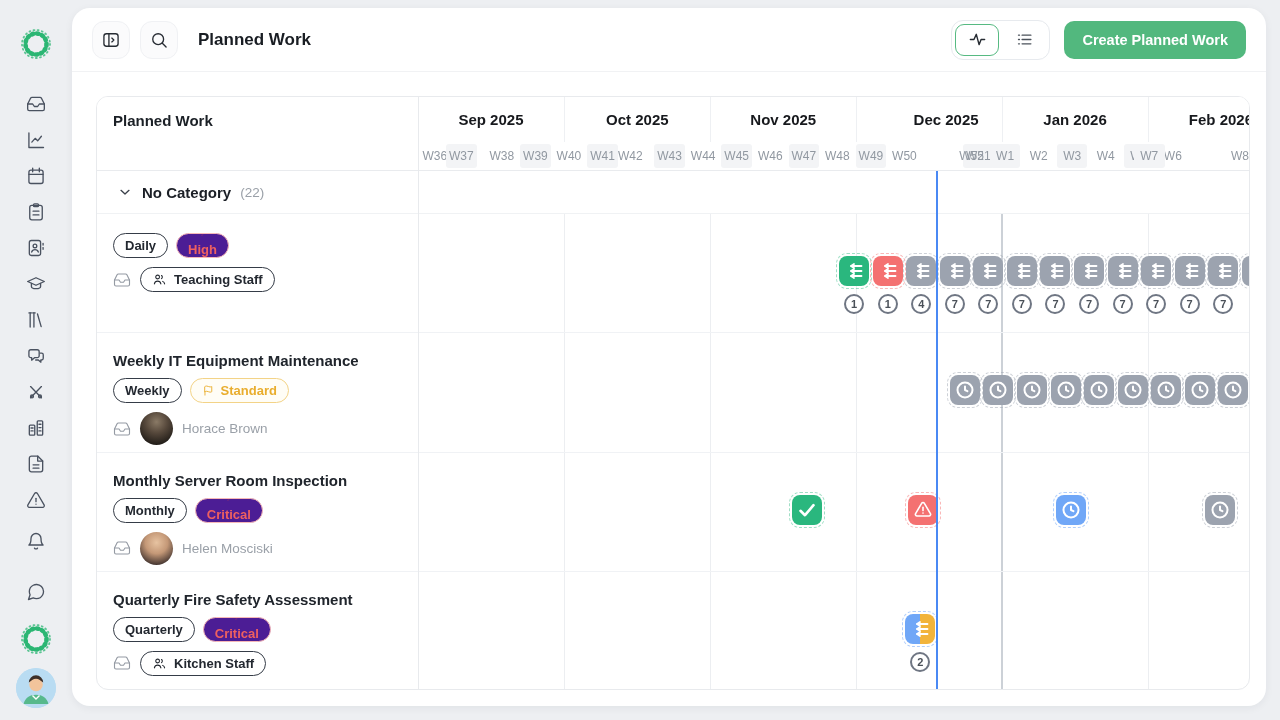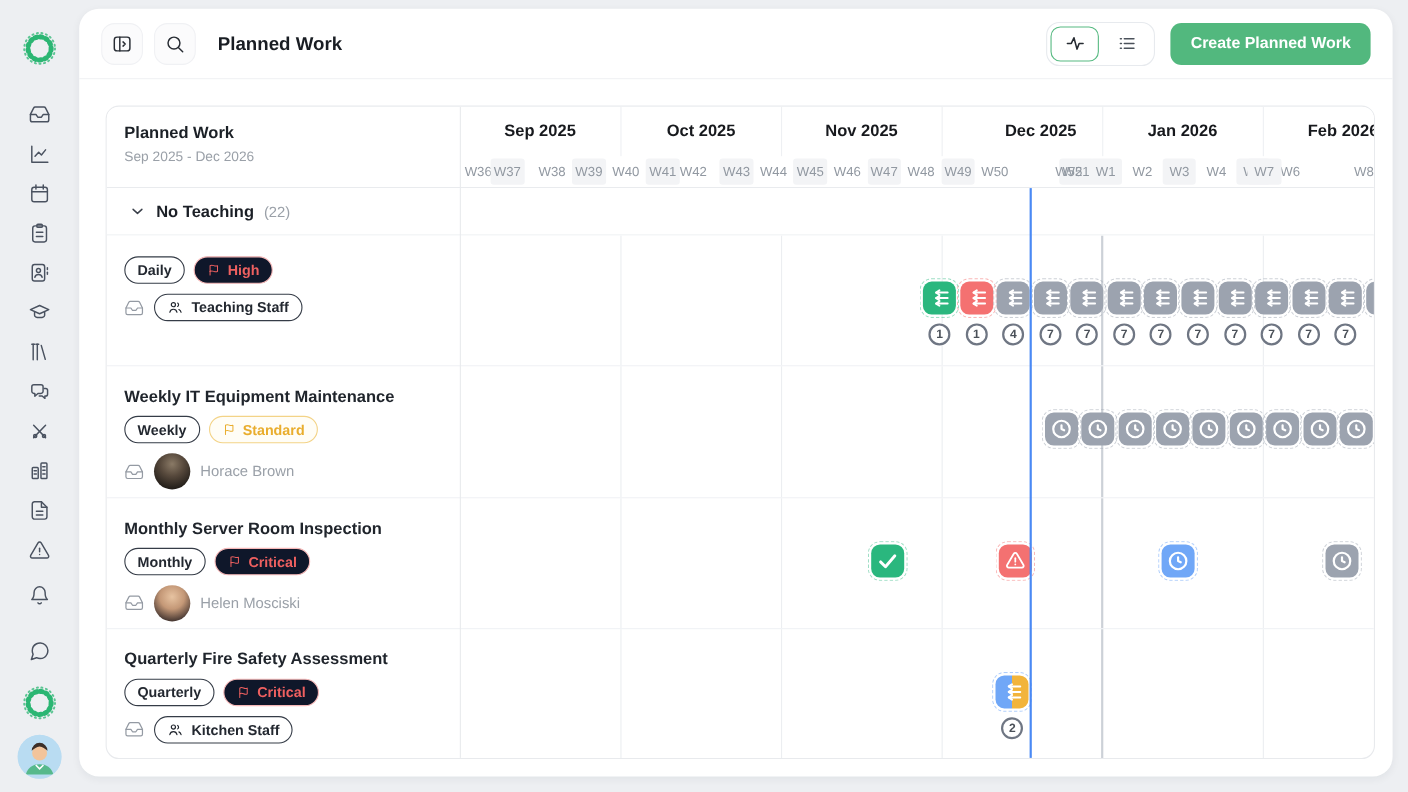--- a/index.html
+++ b/index.html
@@ -47,21 +47,21 @@
   .cat-count { font-size:13.5px; color:#9aa0a8; }
 
   .rows-area { position:absolute; left:0; top:117px; width:100%; bottom:0; }
   .trow { position:relative; border-bottom:1px solid #f0f2f5; }
   .row-info { position:absolute; left:0; top:0; width:321px; height:100%; padding:19px 14px 0 16px; z-index:2; }
   .task-title { font-size:15px; font-weight:700; color:#20252c; margin-bottom:9px; white-space:nowrap; }
   .badge-line { display:flex; align-items:center; gap:8px; margin-bottom:9px; }
   .badge { display:inline-flex; align-items:center; gap:6px; height:25px; padding:0 11px; border-radius:999px;
            font-size:13px; font-weight:700; background:#fff; }
   .badge.freq { border:1.5px solid #353c47; color:#232830; }
-  .badge.p-high, .badge.p-critical { border:1.5px solid #f6b8b8; color:#ee6060; background:#0f172a; }
+  .badge.p-high, .badge.p-critical { border:1.5px solid #f6b8b8; color:#ee6060; background:#4c1d95;flex-direction:column; }
   .badge.p-standard { border:1.5px solid #f3d387; color:#e9ad2d; background:#fffdf6; }
   .assign-line { display:flex; align-items:center; gap:9px; }
   .team-pill { display:inline-flex; align-items:center; gap:7px; height:25px; padding:0 11px; border-radius:999px;
                border:1.5px solid #353c47; color:#232830; font-size:13px; font-weight:700; background:#fff; }
   .person { display:flex; align-items:center; gap:9px; }
   .av { width:33px; height:33px; border-radius:50%; }
   .av-dark  { background:radial-gradient(circle at 50% 30%, #8a7a66 0%, #57493c 38%, #241f1a 78%); }
   .av-light { background:radial-gradient(circle at 50% 32%, #e7c3a1 0%, #c49877 40%, #453631 80%); }
   .person-name { font-size:13.5px; color:#9aa0a8; }
   .col-divider { position:absolute; left:321px; top:0; bottom:0; width:1px; background:#e8eaed; z-index:4; }
@@ -285,21 +285,20 @@
         </div>
       </div>
       <button class="create-btn">Create Planned Work</button>
     </div>
   </div>
 
   <section class="panel">
     <div class="pheader" id="pheader">
       <div class="pheader-left">
         <div class="ptitle">Planned Work</div>
-        <div class="prange">Sep 2025 - Dec 2026</div>
       </div>
     <div class="month-cell" style="left: 321px; width: 145.9px; border-left: none;">Sep 2025</div>
         <div class="month-cell" style="left: 466.9px; width: 145.9px;">Oct 2025</div>
         <div class="month-cell" style="left: 612.8px; width: 145.9px;">Nov 2025</div>
         <div class="month-cell" style="left: 758.7px; width: 145.9px; padding-left: 34px;">Dec 2025</div>
         <div class="month-cell" style="left: 904.6px; width: 145.9px;">Jan 2026</div>
         <div class="month-cell" style="left: 1050.5px; width: 145.9px;">Feb 2026</div>
         <div class="week-cell" style="left: 322.5px; width: 30.55px;">W36</div>
         <div class="week-cell alt" style="left: 349px; width: 30.55px;">W37</div>
         <div class="week-cell" style="left: 389.6px; width: 30.55px;">W38</div>
@@ -326,21 +325,21 @@
         <div class="week-cell alt" style="left: 1037px; width: 30.55px;">W7</div>
         <div class="week-cell" style="left: 1127.7px; width: 30.55px;">W8</div>
       </div>
 
     <div class="category-row">
       <svg width="16" height="16" viewBox="0 0 24 24">
           <g class="icn-stroke" style="stroke:#3a404a;stroke-width:2">
         <polyline points="6 9.5 12 15 18 9.5"></polyline>
           </g>
         </svg>
-      <span class="cat-label">No Teaching</span>
+      <span class="cat-label">No Category</span>
       <span class="cat-count">(22)</span>
     </div>
 
     <div class="rows-area" id="rows-area">
         <div class="trow" style="height: 119.25px;">
           <div style="position: absolute; top: 0px; bottom: 0px; width: 1px; background: rgb(236, 238, 241); left: 466.9px;"></div>
           <div style="position: absolute; top: 0px; bottom: 0px; width: 1px; background: rgb(236, 238, 241); left: 612.8px;"></div>
           <div style="position: absolute; top: 0px; bottom: 0px; width: 1px; background: rgb(236, 238, 241); left: 758.7px;"></div>
           <div style="position: absolute; top: 0px; bottom: 0px; width: 1px; background: rgb(236, 238, 241); left: 1050.5px;"></div>
           <div style="position: absolute; top: 0px; bottom: 0px; width: 2px; background: rgb(204, 209, 215); left: 903.6px;"></div>

